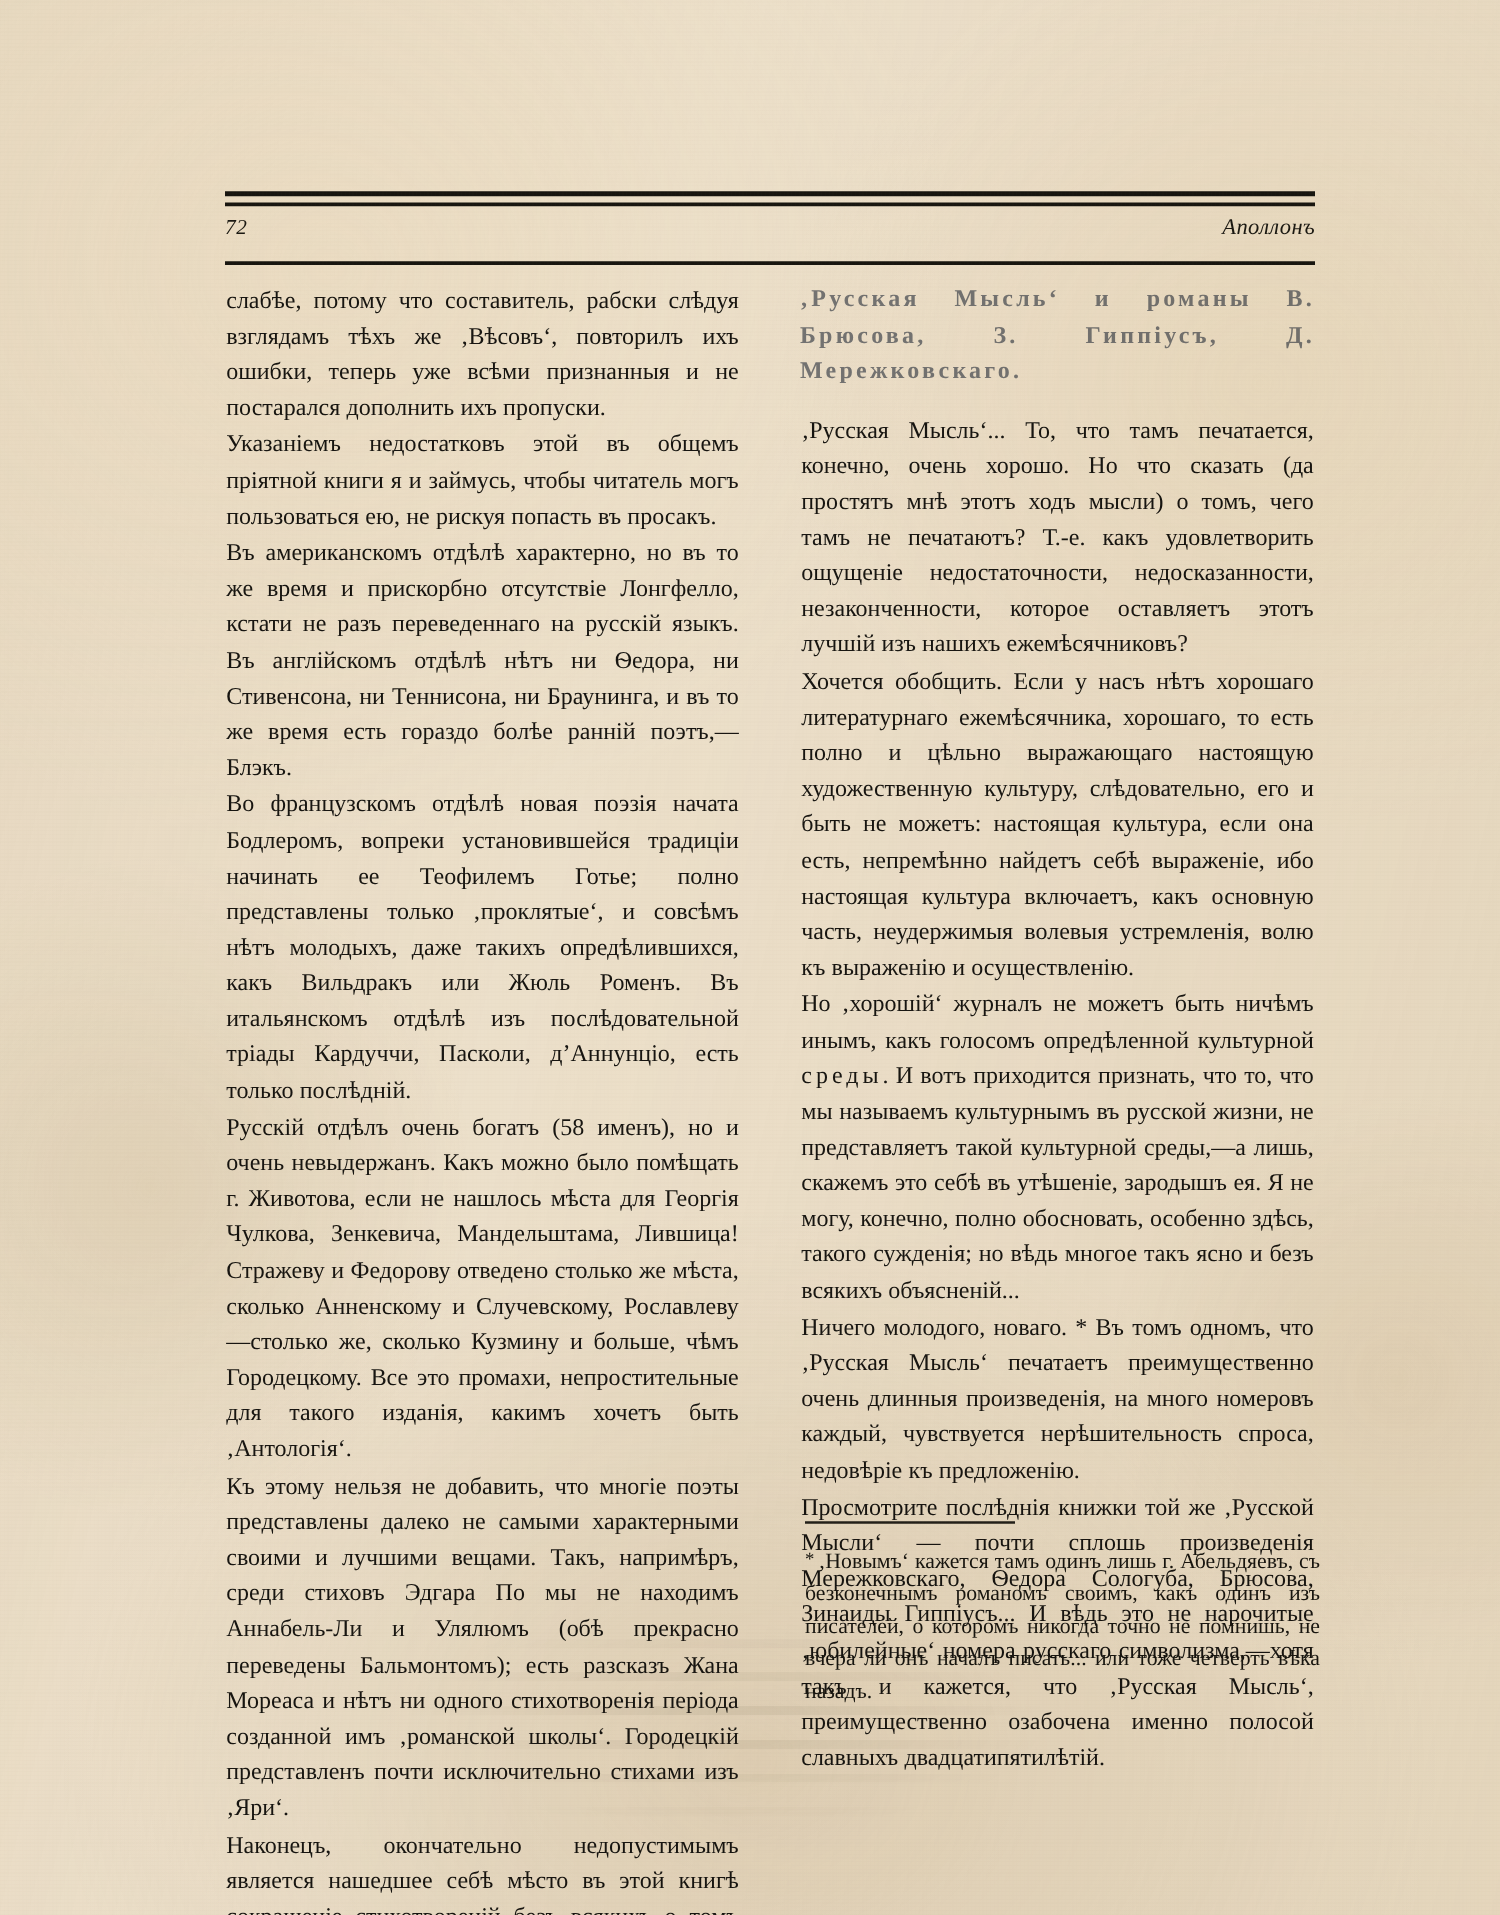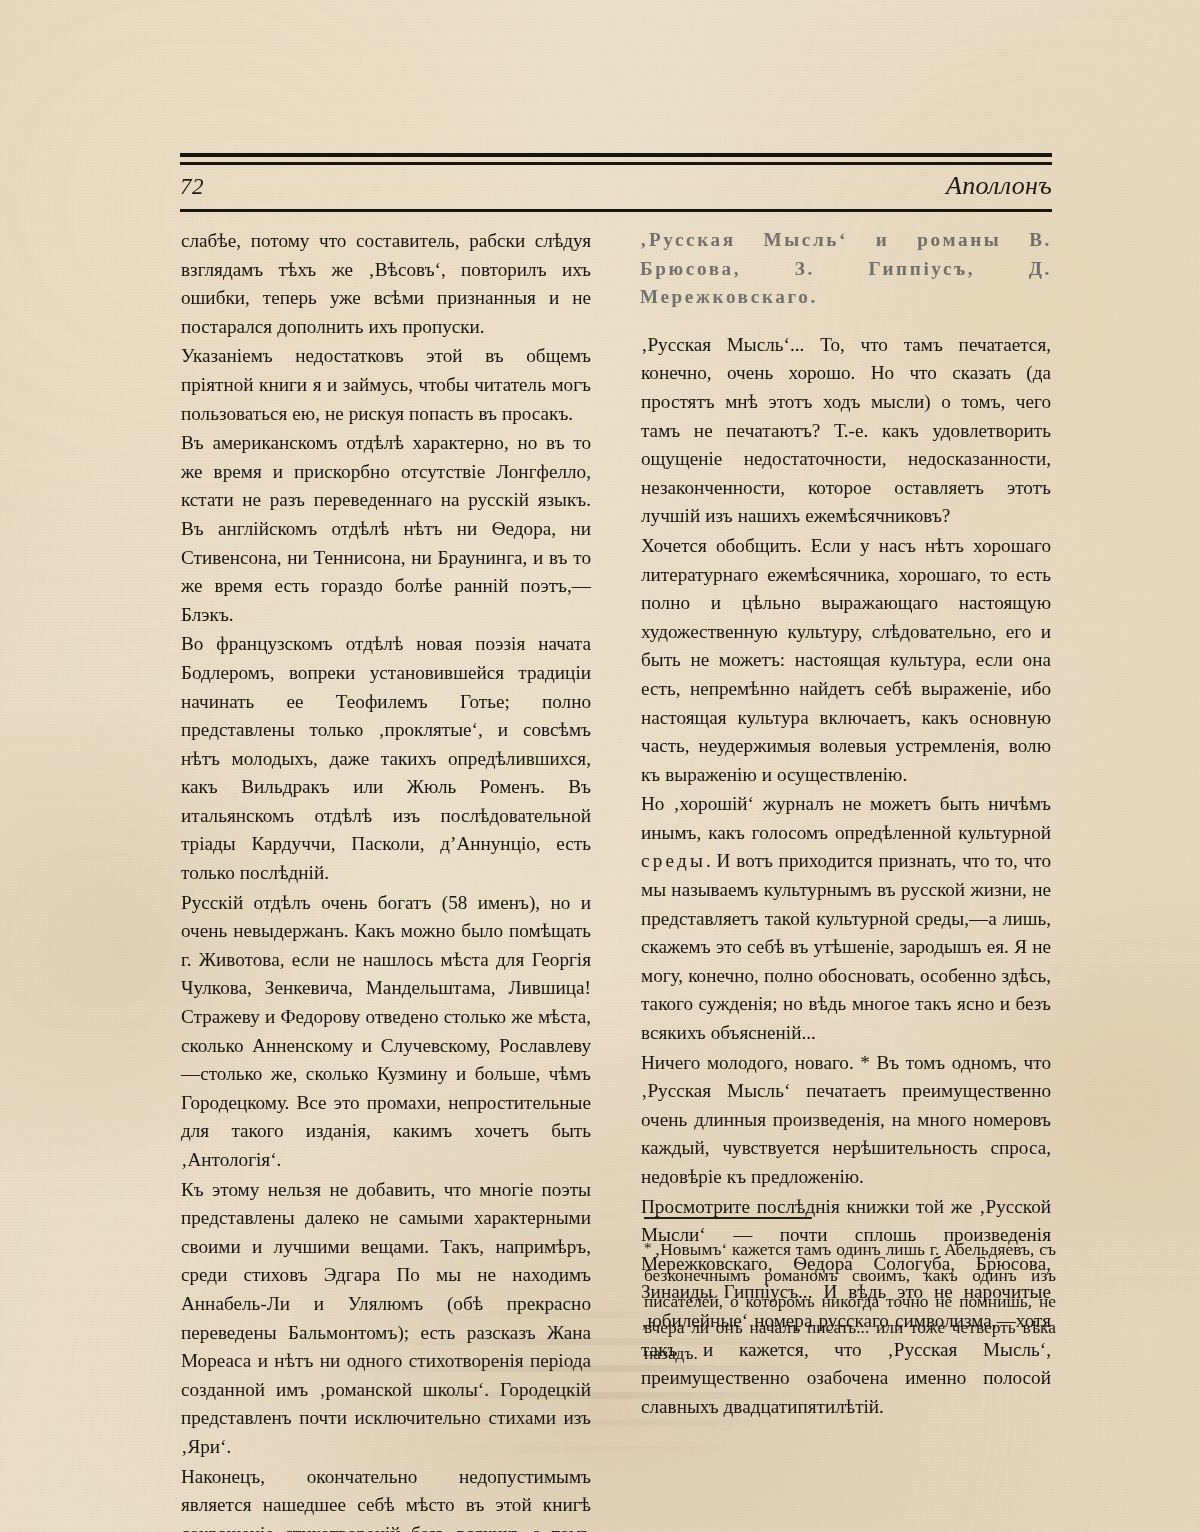--- a/index.html
+++ b/index.html
@@ -90,28 +90,28 @@
   .head-line {
     display: flex;
     align-items: baseline;
     justify-content: space-between;
     height: 44px;
     padding-top: 6px;
     box-sizing: border-box;
   }
   .folio {
     font-style: italic;
-    font-size: 23px;
+    font-size: 17px;
     font-weight: 400;
     letter-spacing: 0.5px;
     color: #1a1812;
   }
   .journal-title {
     font-style: italic;
-    font-size: 26px;
+    font-size: 18px;
     font-weight: 400;
     letter-spacing: 0.3px;
     color: #1a1812;
   }
 
   
   .columns {
     position: absolute;
     left: 180px;
     top: 226px;

